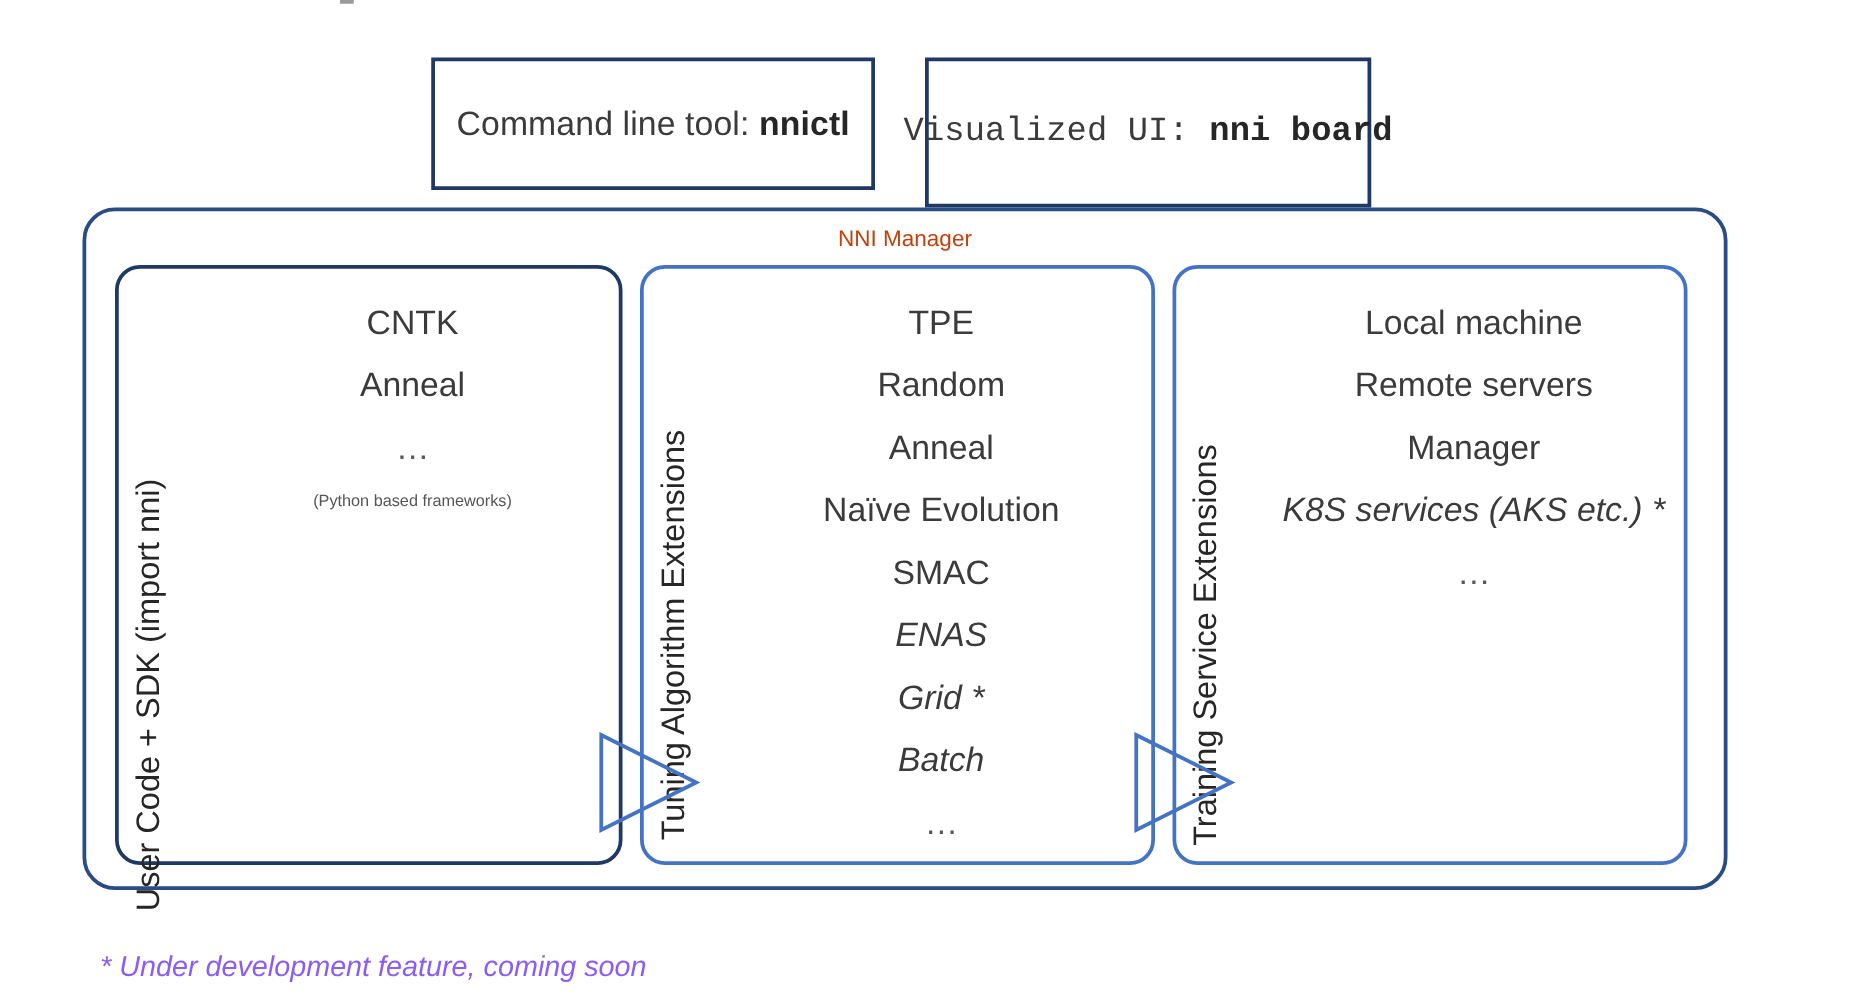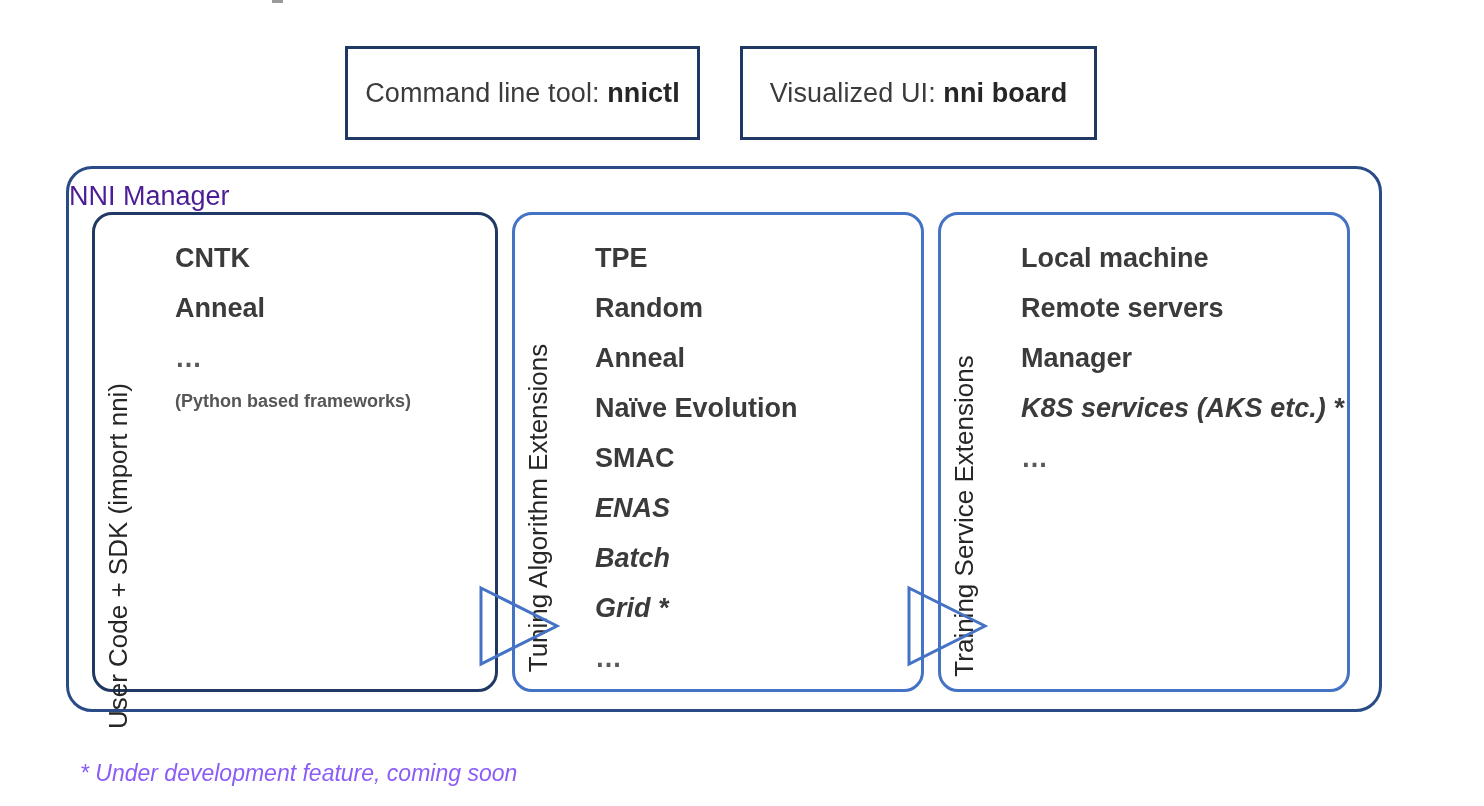--- a/index.html
+++ b/index.html
@@ -32,43 +32,44 @@
   .top-box .label {
     font-size: 27px;
     font-weight: 300;
     color: #3b3b3b;
     letter-spacing: .1px;
   }
   .top-box .strong {
     font-weight: 700;
     color: #262626;
   }
-  #box-cli   { left: 345px; top: 46px;  width: 355px; height: 94px; }
-  #box-ui    { left: 740px; top: 46px;  width: 357px; height: 94px; }
+  #box-cli   { left: 345px; top: 46px;  width: 355px; height: 106px; }
+  #box-ui    { left: 740px; top: 46px;  width: 357px; height: 120px; font-family: Liberation Mono, monospace; }
 
   
   #nni-manager {
     position: absolute;
     left: 66px;
     top: 166px;
     width: 1316px;
     height: 546px;
     box-sizing: border-box;
     border: 3px solid #2A4C86;
     border-radius: 26px;
     background: #ffffff;
   }
   #nni-manager-title {
     position: absolute;
     left: 0;
     top: 12px;
     width: 100%;
-    font-size: 27px;
+    text-align: center;
+    font-size: 18px;
     font-weight: 300;
-    color: #4c1d95;
+    color: #c2410c;
   }
 
   
   .panel {
     position: absolute;
     box-sizing: border-box;
     border-radius: 20px;
     background: #ffffff;
     overflow: visible;
   }
@@ -103,28 +104,29 @@
 
   
   .item-list {
     position: absolute;
     top: 18px;
     left: 80px;
     right: 10px;
   }
   .item {
     font-size: 27px;
-    font-weight: 700;
+    font-weight: 400;
     color: #3b3b3b;
     line-height: 50px;
     height: 50px;
     white-space: nowrap;
+    text-align: center;
   }
   .item.italic { font-style: italic; }
-  .item.small  { font-size: 18px; color: #565656; line-height: 36px; height: 36px; }
+  .item.small  { font-size: 13px; color: #565656; line-height: 36px; height: 36px; }
   .item.dots   { font-size: 27px; color: #595959; }
 
   
   .arrow {
     position: absolute;
     width: 0; height: 0;
   }
   .arrow svg { display: block; overflow: visible; }
   #arrow-1 { left: 479px; top: 586px; }
   #arrow-2 { left: 907px; top: 586px; }
@@ -186,22 +188,22 @@
   <div class="side-label">
     <span>Tuning Algorithm Extensions</span>
   </div>
   <div class="item-list">
     <div class="item">TPE</div>
     <div class="item">Random</div>
     <div class="item">Anneal</div>
     <div class="item">Naïve Evolution</div>
     <div class="item">SMAC</div>
     <div class="item italic">ENAS</div>
+    <div class="item italic">Grid *</div>
     <div class="item italic">Batch</div>
-    <div class="item italic">Grid *</div>
     <div class="item dots">…</div>
   </div>
 </div>
 
 <div class="panel" id="panel-training">
   <div class="side-label">
     <span>Training Service Extensions</span>
   </div>
   <div class="item-list">
     <div class="item">Local machine</div>

